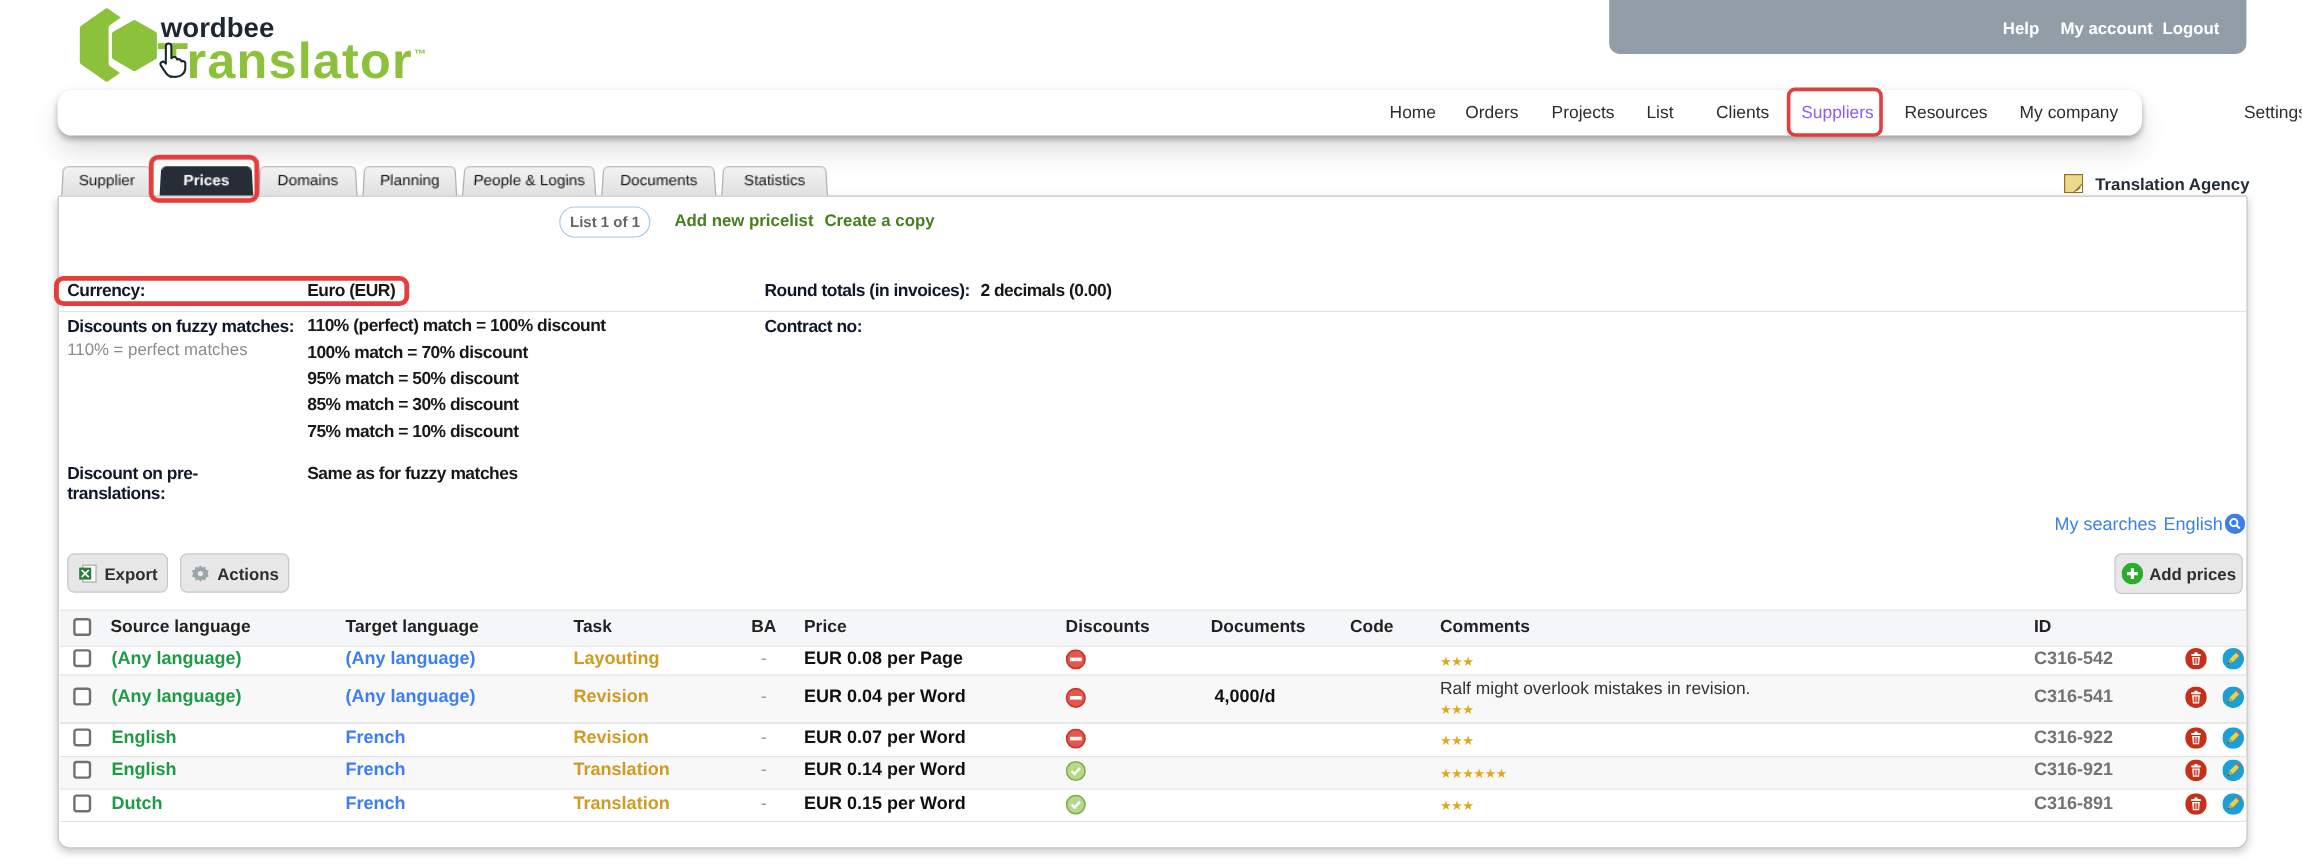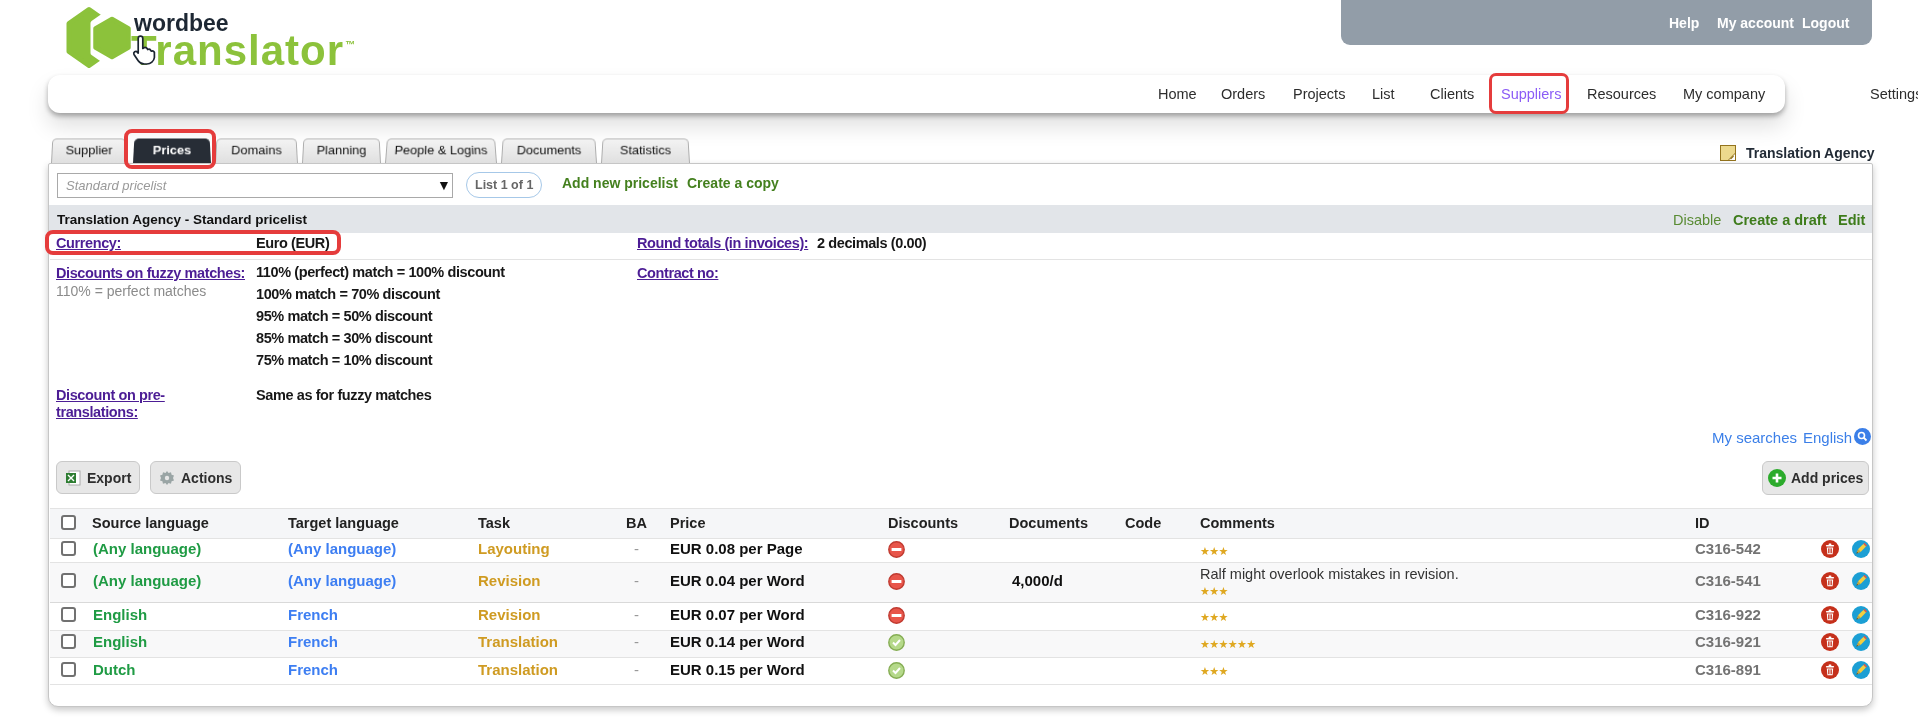--- a/index.html
+++ b/index.html
@@ -30,21 +30,21 @@
 #combo { left:8px; top:9px; width:396px; height:25px; border:1px solid #a9a9a9; background:#fff; font-size:13px; font-style:italic; color:#999; line-height:23px; padding-left:8px; }
 #comboarrow { left:379px; top:4px; font-size:14px; line-height:14px; color:#111; font-style:normal; }
 #listpill { left:417px; top:8px; height:26px; padding:0 8px; border:1px solid #a6c8e8; border-radius:13px; color:#666; font-size:12.5px; font-weight:bold; line-height:24px; }
 .greenlink { color:#44801e; font-size:14px; font-weight:bold; }
 
 
 #graybar { left:0; top:41px; width:1823px; height:28px; background:#e2e5e9; }
 #graybar b { position:absolute; left:8px; top:7px; font-size:13.5px; color:#111; }
 
 
-.lbl { font-size:14.5px; font-weight:bold; color:#4c1d95; letter-spacing:-0.4px;text-decoration:underline; }
+.lbl { font-size:14.5px; font-weight:bold; color:#0f172a; letter-spacing:-0.4px; }
 .val { font-size:14.5px; font-weight:bold; color:#171717; letter-spacing:-0.4px; }
 .sub { font-size:14px; color:#8b8b8b; }
 
 
 .hdr { font-size:14.5px; font-weight:bold; color:#222; }
 .cell { font-size:15px; font-weight:bold; }
 .green { color:#1f9b44; }
 .blue { color:#3d7ef2; }
 .orange { color:#cf9b22; }
 .dash { color:#999; font-weight:normal; }
@@ -101,31 +101,24 @@
 <div class="abs" id="pricered"></div>
 
 <svg class="abs" style="left:1720px; top:145px;" width="16" height="16">
   <rect x="0.5" y="0.5" width="15" height="15" fill="#ecd98d" stroke="#93731d"></rect>
   <path d="M15.5 8 L15.5 15.5 L8 15.5 Z" fill="#fff" stroke="#93731d" stroke-width="1"></path>
   <path d="M10.5 14 L13.5 11" stroke="#93731d" stroke-width="1.2"></path>
 </svg>
 <span class="abs" id="agency">Translation Agency</span>
 
 <div class="abs" id="panel">
-  <div class="abs" id="combo">Standard pricelist<span class="abs" id="comboarrow">▼</span></div>
   <div class="abs" id="listpill">List 1 of 1</div>
   <span class="abs greenlink" style="left:513px; top:11px;">Add new pricelist</span>
   <span class="abs greenlink" style="left:638px; top:11px;">Create a copy</span>
 
-  <div class="abs" id="graybar">
-    <b>Translation Agency - Standard pricelist</b>
-    <span class="abs" style="left:1624px; top:7px; font-size:14.5px; color:#598b33;">Disable</span>
-    <span class="abs" style="left:1684px; top:7px; font-size:14.5px; font-weight:bold; color:#3e7c1b;">Create a draft</span>
-    <span class="abs" style="left:1789px; top:7px; font-size:14.5px; font-weight:bold; color:#3e7c1b;">Edit</span>
-  </div>
 
   <span class="abs lbl" style="left:7px; top:71px;">Currency:</span>
   <span class="abs val" style="left:207px; top:71px;">Euro (EUR)</span>
   <span class="abs lbl" style="left:588px; top:71px;">Round totals (in invoices):</span>
   <span class="abs val" style="left:768px; top:71px;">2 decimals (0.00)</span>
   <div class="row-line" style="top:95px;"></div>
 
   <span class="abs lbl" style="left:7px; top:101px;">Discounts on fuzzy matches:</span>
   <span class="abs sub" style="left:7px; top:119px;">110% = perfect matches</span>
   <div class="abs" style="left:207px; top:97px; font-size:14.5px; font-weight:bold; color:#171717; letter-spacing:-0.4px; line-height:22px;">

